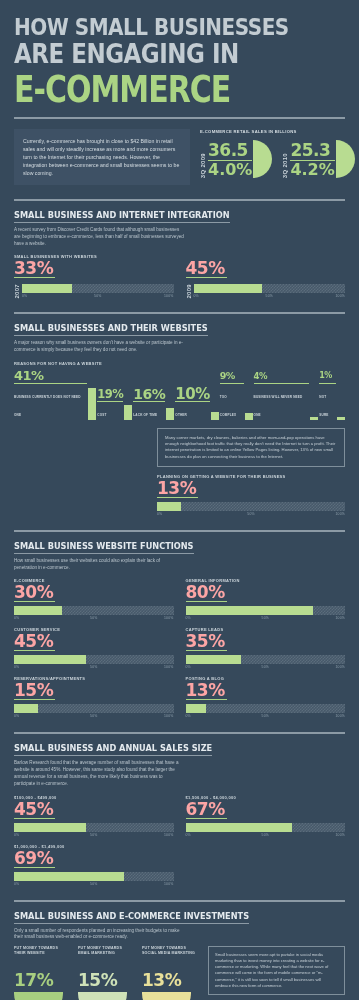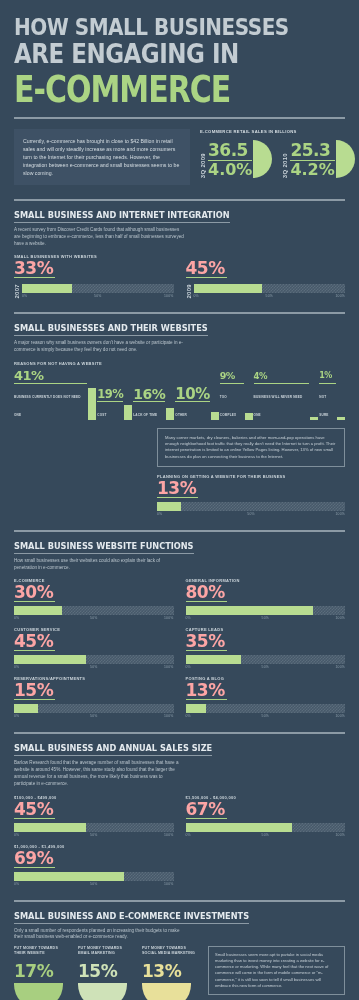--- a/index.html
+++ b/index.html
@@ -172,21 +172,21 @@
   
   .invrow { display: flex; gap: 8px; margin-top: 5px; align-items: flex-start; }
   .invitem { width: 56px; }
   .invlabel {
     font-size: 3.6px; font-weight: bold; color: #cdd6dc;
     text-transform: uppercase; line-height: 4.8px; letter-spacing: .2px;
   }
   .invpct {
     font-family: "DejaVu Sans", sans-serif;
     font-size: 17px; font-weight: bold; line-height: 19px;
-    color: #abd484; letter-spacing: -0.5px; margin-top: 6px;
+    color: #abd484; letter-spacing: -0.5px; margin-top: 15px;
   }
   .invbowl { width: 49px; height: 26px; border-radius: 0 0 49px 49px; margin-top: 2px; }
   .invnote {
     flex: 1; border: 1px solid #7f8f9b; padding: 5px 6px;
     font-size: 4.1px; line-height: 6.1px; color: #c6d0d7; margin-left: 2px;
   }
 </style>
 </head>
 <body>
 

